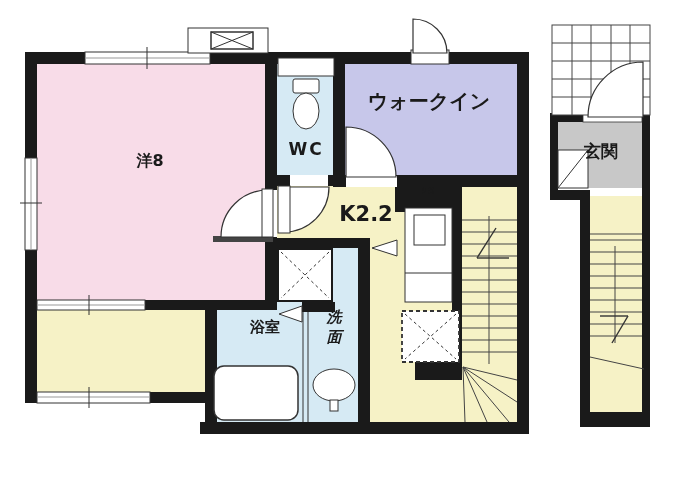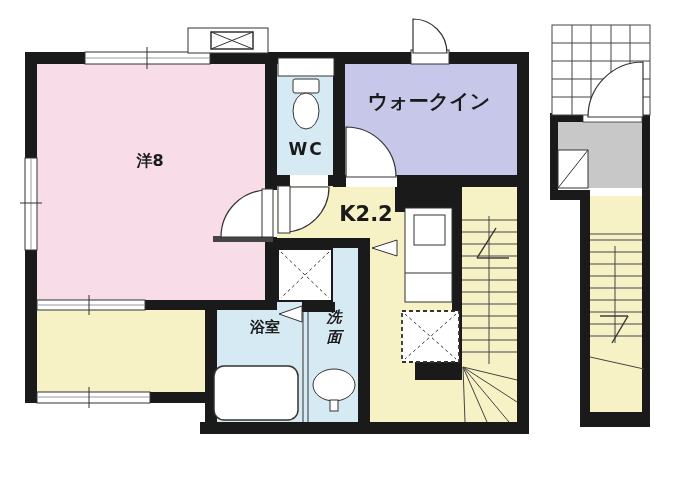--- a/index.html
+++ b/index.html
@@ -177,13 +177,14 @@
   </g>
 </svg>
 
   <div class="lbl" style="left:90px;top:152px;width:120px;font-size:16px;">洋8</div>
   <div class="lbl" style="left:276px;top:140px;width:60px;font-size:17px;letter-spacing:2px;">WC</div>
   <div class="lbl" style="left:349px;top:90px;width:160px;font-size:20px;">ウォークイン</div>
   <div class="lbl" style="left:316px;top:202px;width:100px;font-size:21px;">K2.2</div>
   <div class="lbl" style="left:408px;top:186px;width:40px;font-size:9px;letter-spacing:2px;">PS</div>
   <div class="lbl" style="left:225px;top:319px;width:80px;font-size:15px;">浴室</div>
   <div class="lbl vert" style="left:325px;top:307px;width:18px;font-size:15px;font-style:italic;">洗面</div>
+  <div class="lbl" style="left:560px;top:142px;width:82px;font-size:17px;">玄関</div>
 </div>
 
 </body></html>

